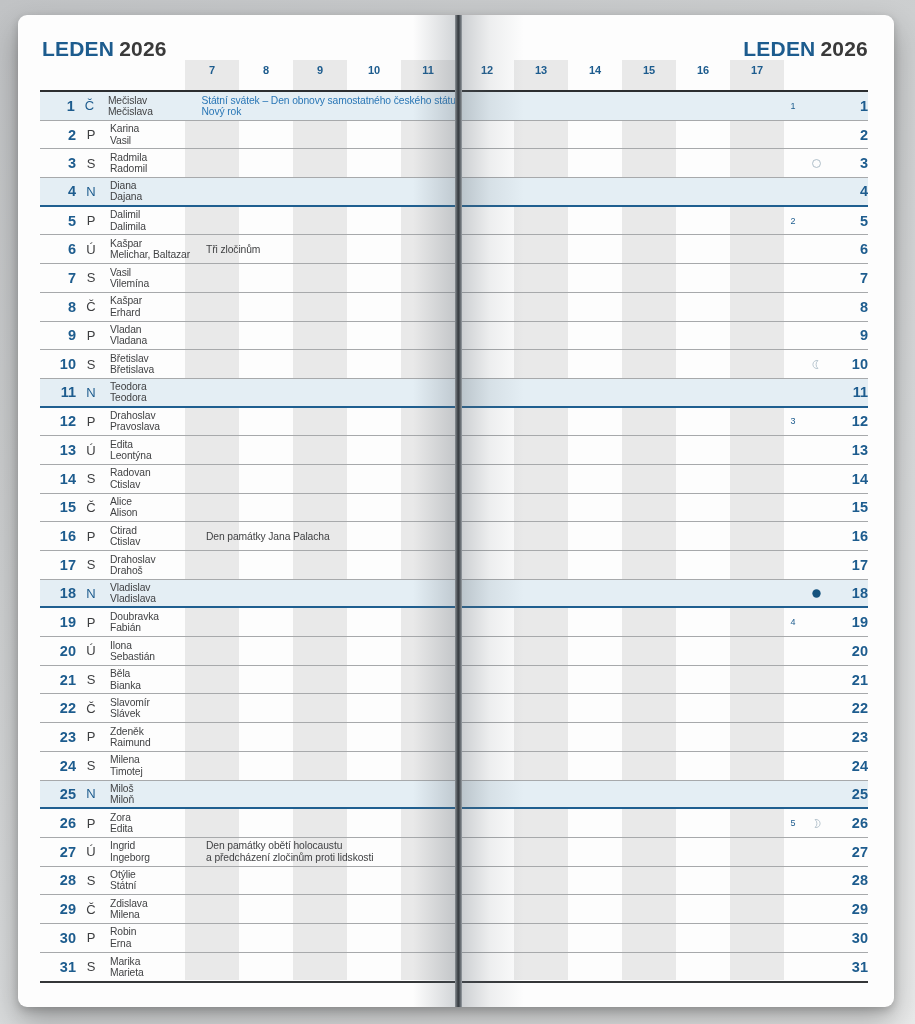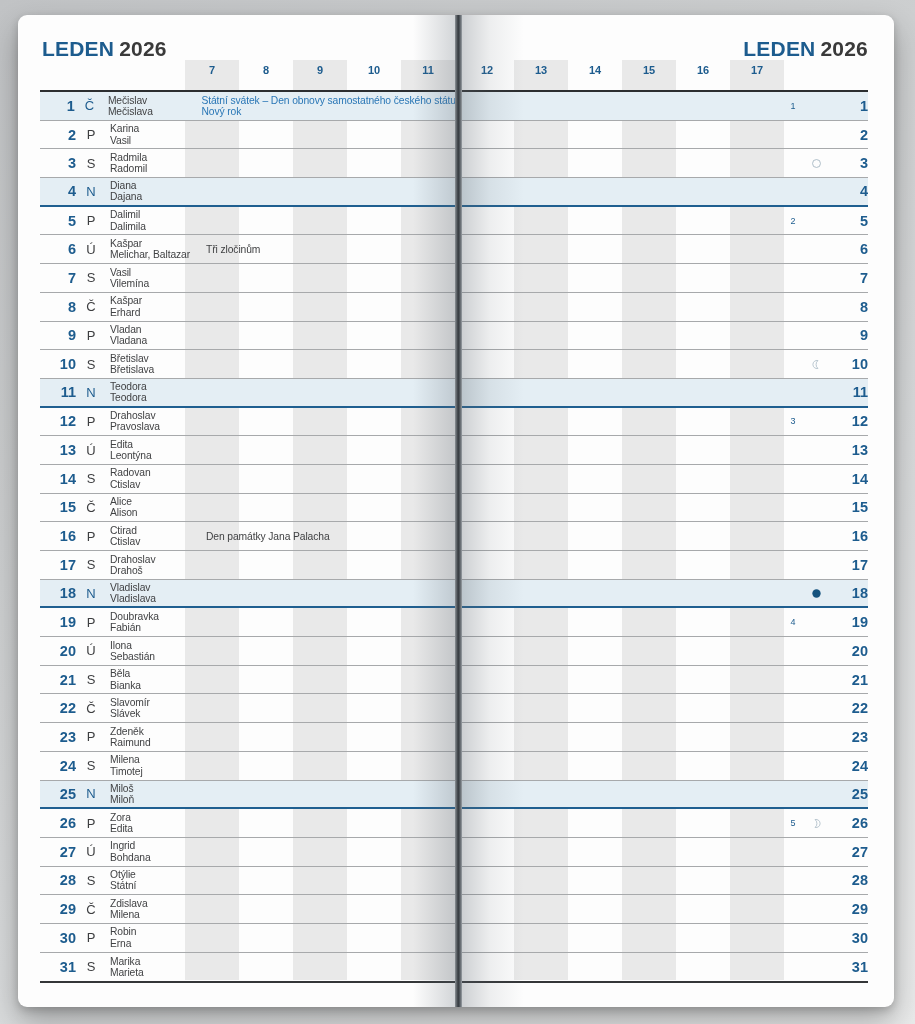--- a/index.html
+++ b/index.html
@@ -324,21 +324,25 @@
             <span class="nline">Zora</span>
             <span class="nline">Edita</span>
           </span>
     <span class="c-notes"></span>
   </div>
         <div class="row">
     <span class="c-num">27</span>
     <span class="c-letter">Ú</span>
     <span class="c-names">
             <span class="nline">Ingrid</span>
-            <span class="nline">Bohdana</span>
+            <span class="nline">Ingeborg</span>
+          </span>
+    <span class="c-notes">
+            <span class="noteline">Den památky obětí holocaustu</span>
+            <span class="noteline">a předcházení zločinům proti lidskosti</span>
           </span>
   </div>
         <div class="row">
     <span class="c-num">28</span>
     <span class="c-letter">S</span>
     <span class="c-names">
             <span class="nline">Otýlie</span>
             <span class="nline">Státní</span>
           </span>
     <span class="c-notes"></span>

